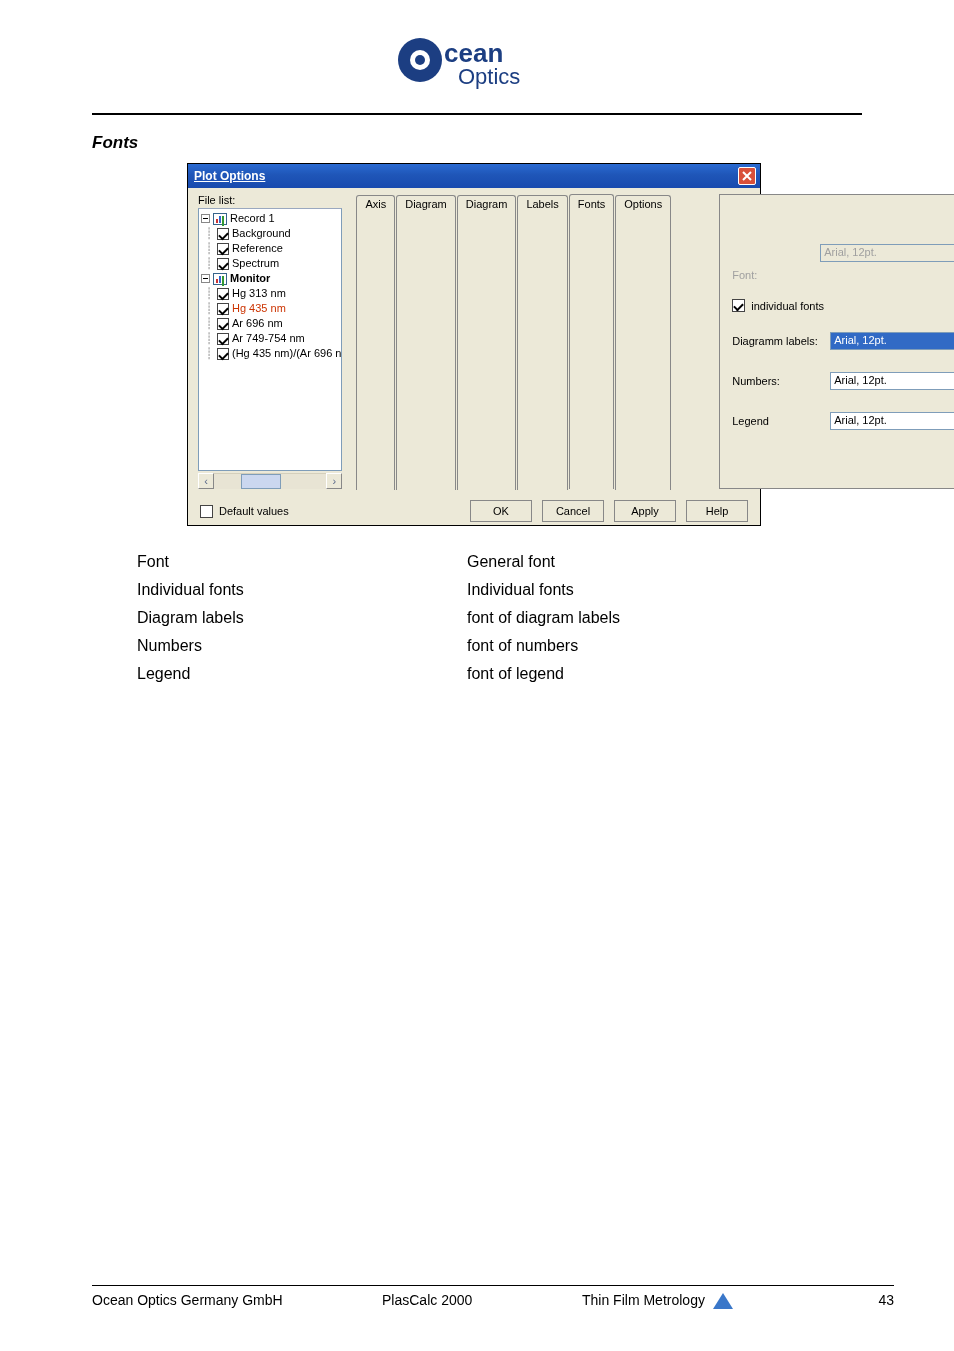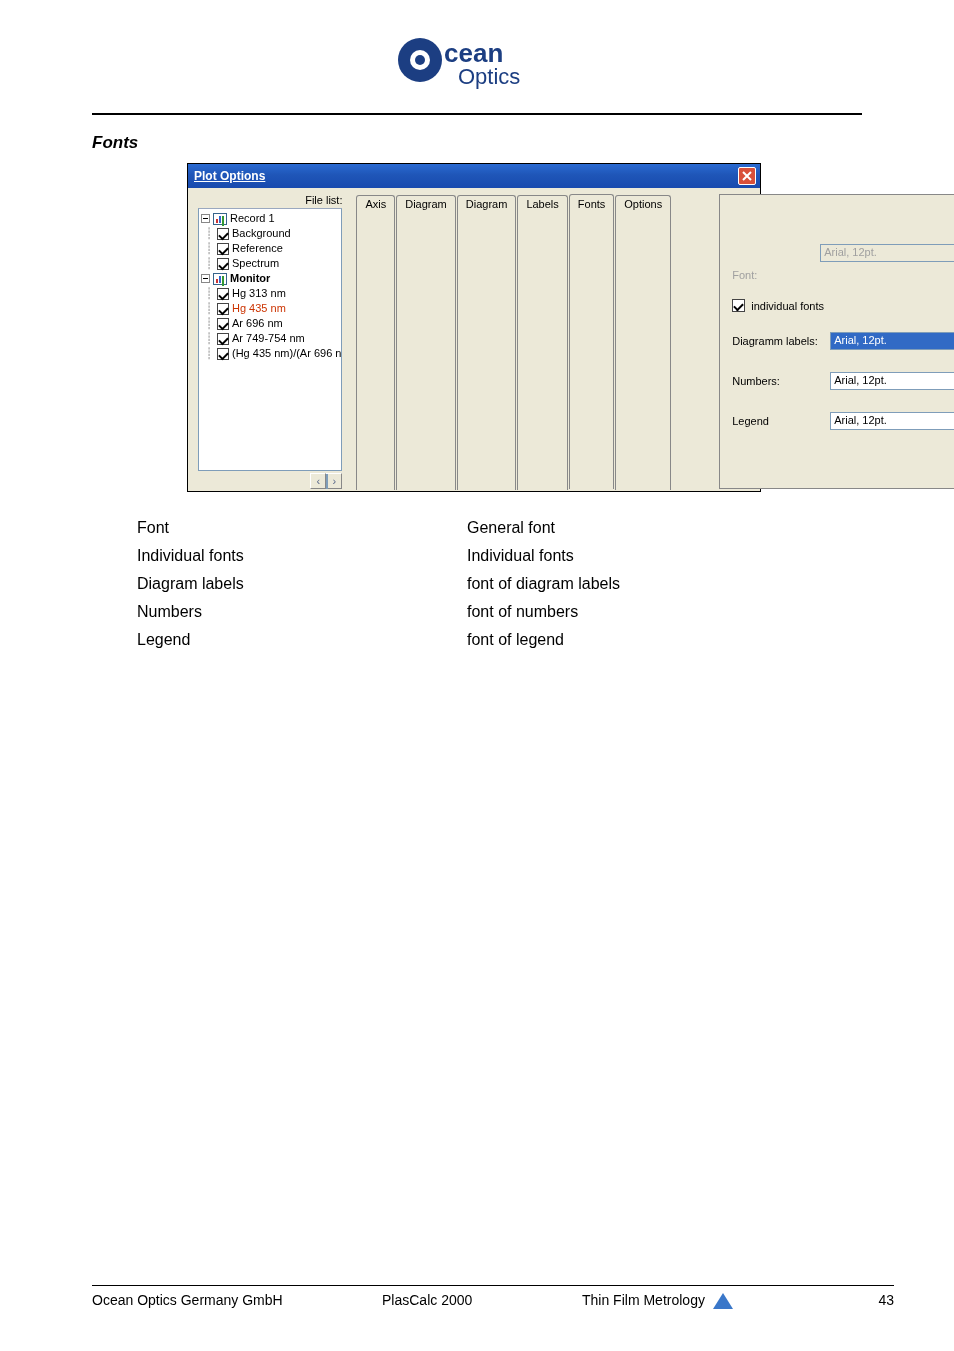--- a/index.html
+++ b/index.html
@@ -74,21 +74,20 @@
   .dialog-body {
     display: flex;
     padding: 6px 10px 2px 10px;
     gap: 12px;
     height: 303px;
   }
   .left-pane {
     width: 170px;
     display: flex;
     flex-direction: column;
-    align-items: flex-end;
   }
   .left-label { margin-bottom: 2px; }
   .treebox {
     flex: 1;
     background: #fff;
     border: 1px solid #7f9db9;
     border-top-color: #9aa8bf;
     overflow: hidden;
     font-size: 11px;
     line-height: 15px;
@@ -327,20 +326,32 @@
             <div class="fbtn">A</div>
           </div>
           <div class="field-row">
             <span class="lbl" style="width:90px">Legend</span>
             <span class="inp" style="width:185px">Arial, 12pt.</span>
             <div class="fbtn">A</div>
           </div>
         </div>
       </div>
     </div>
+    <div class="bottom-bar">
+      <div class="cb-def">
+        <div class="box"></div>
+        <span>Default values</span>
+      </div>
+      <div class="btnrow">
+        <div class="btn">OK</div>
+        <div class="btn">Cancel</div>
+        <div class="btn">Apply</div>
+        <div class="btn">Help</div>
+      </div>
+    </div>
   </div>
 
   <div class="desc-table">
     <div class="drow">
         <div class="c1">Font</div>
         <div>General font</div>
       </div>
     <div class="drow">
         <div class="c1">Individual fonts</div>
         <div>Individual fonts</div>

